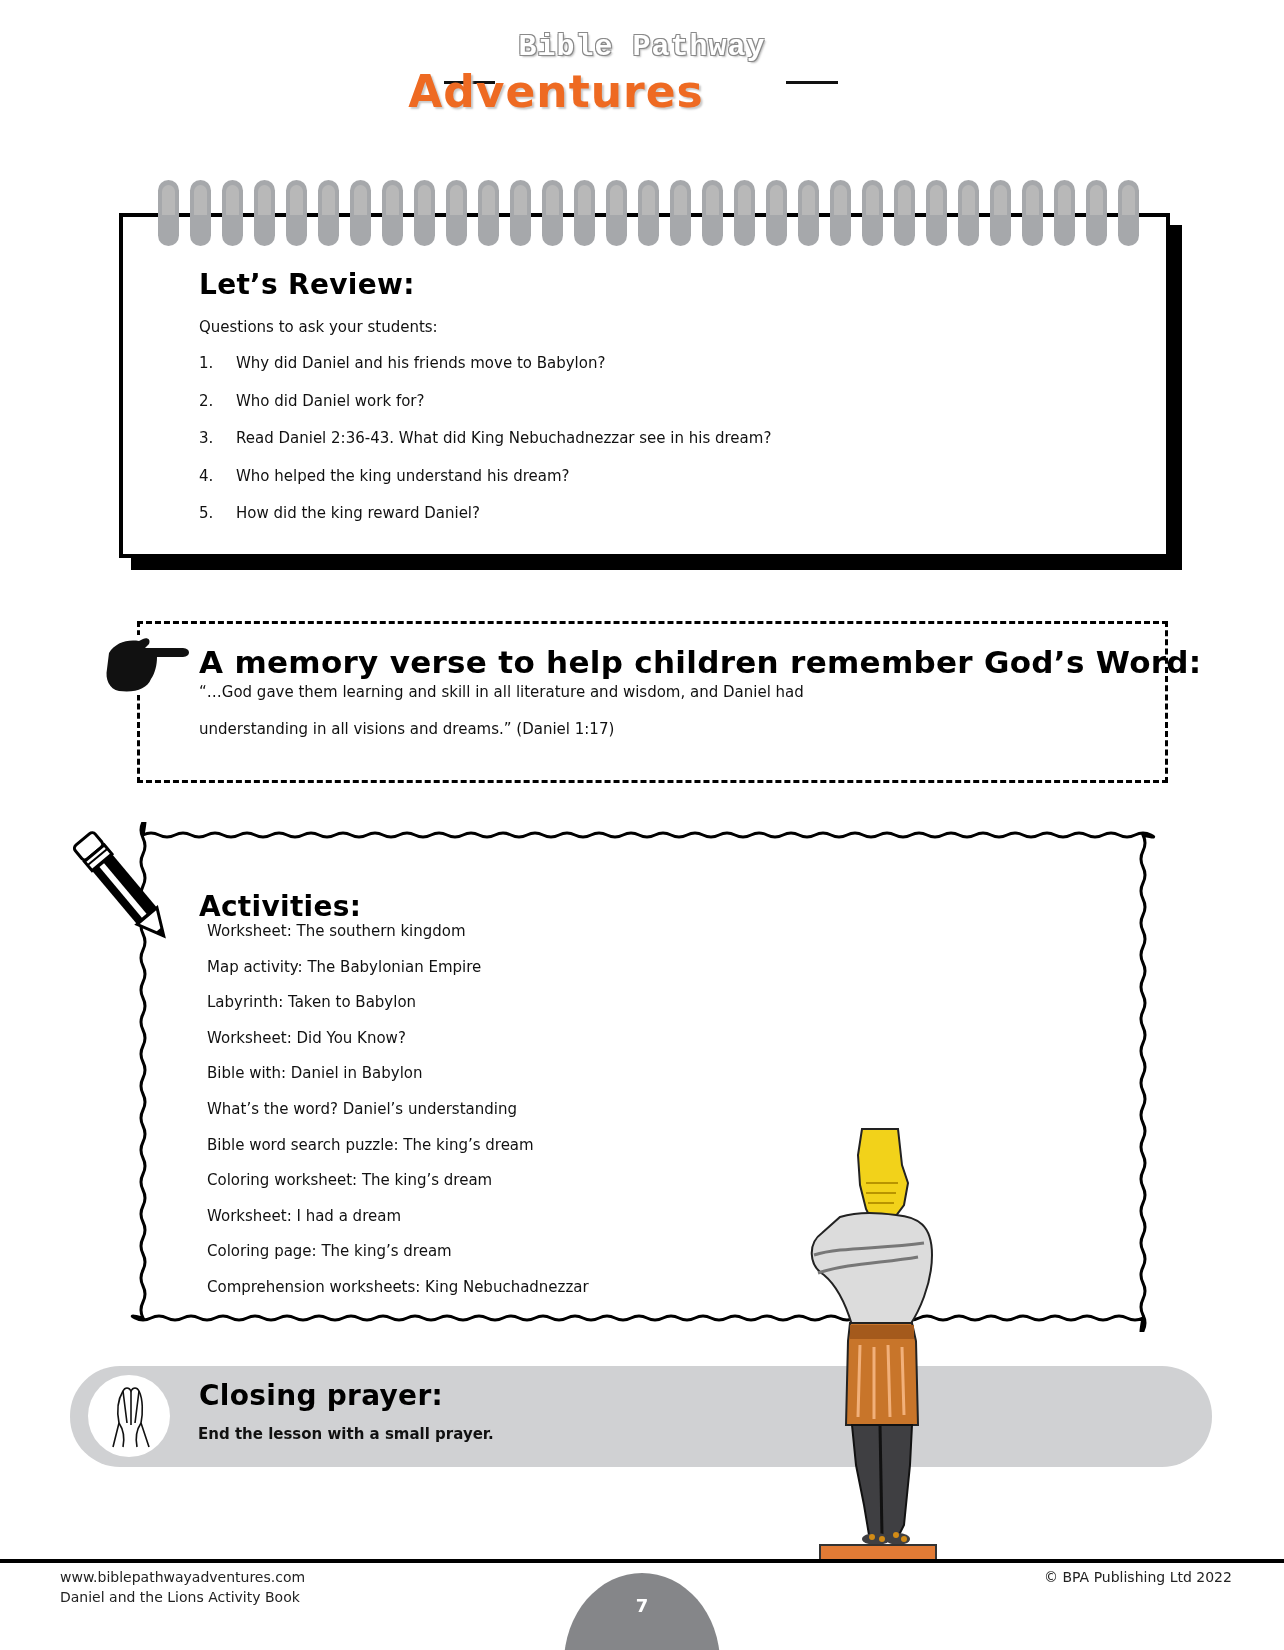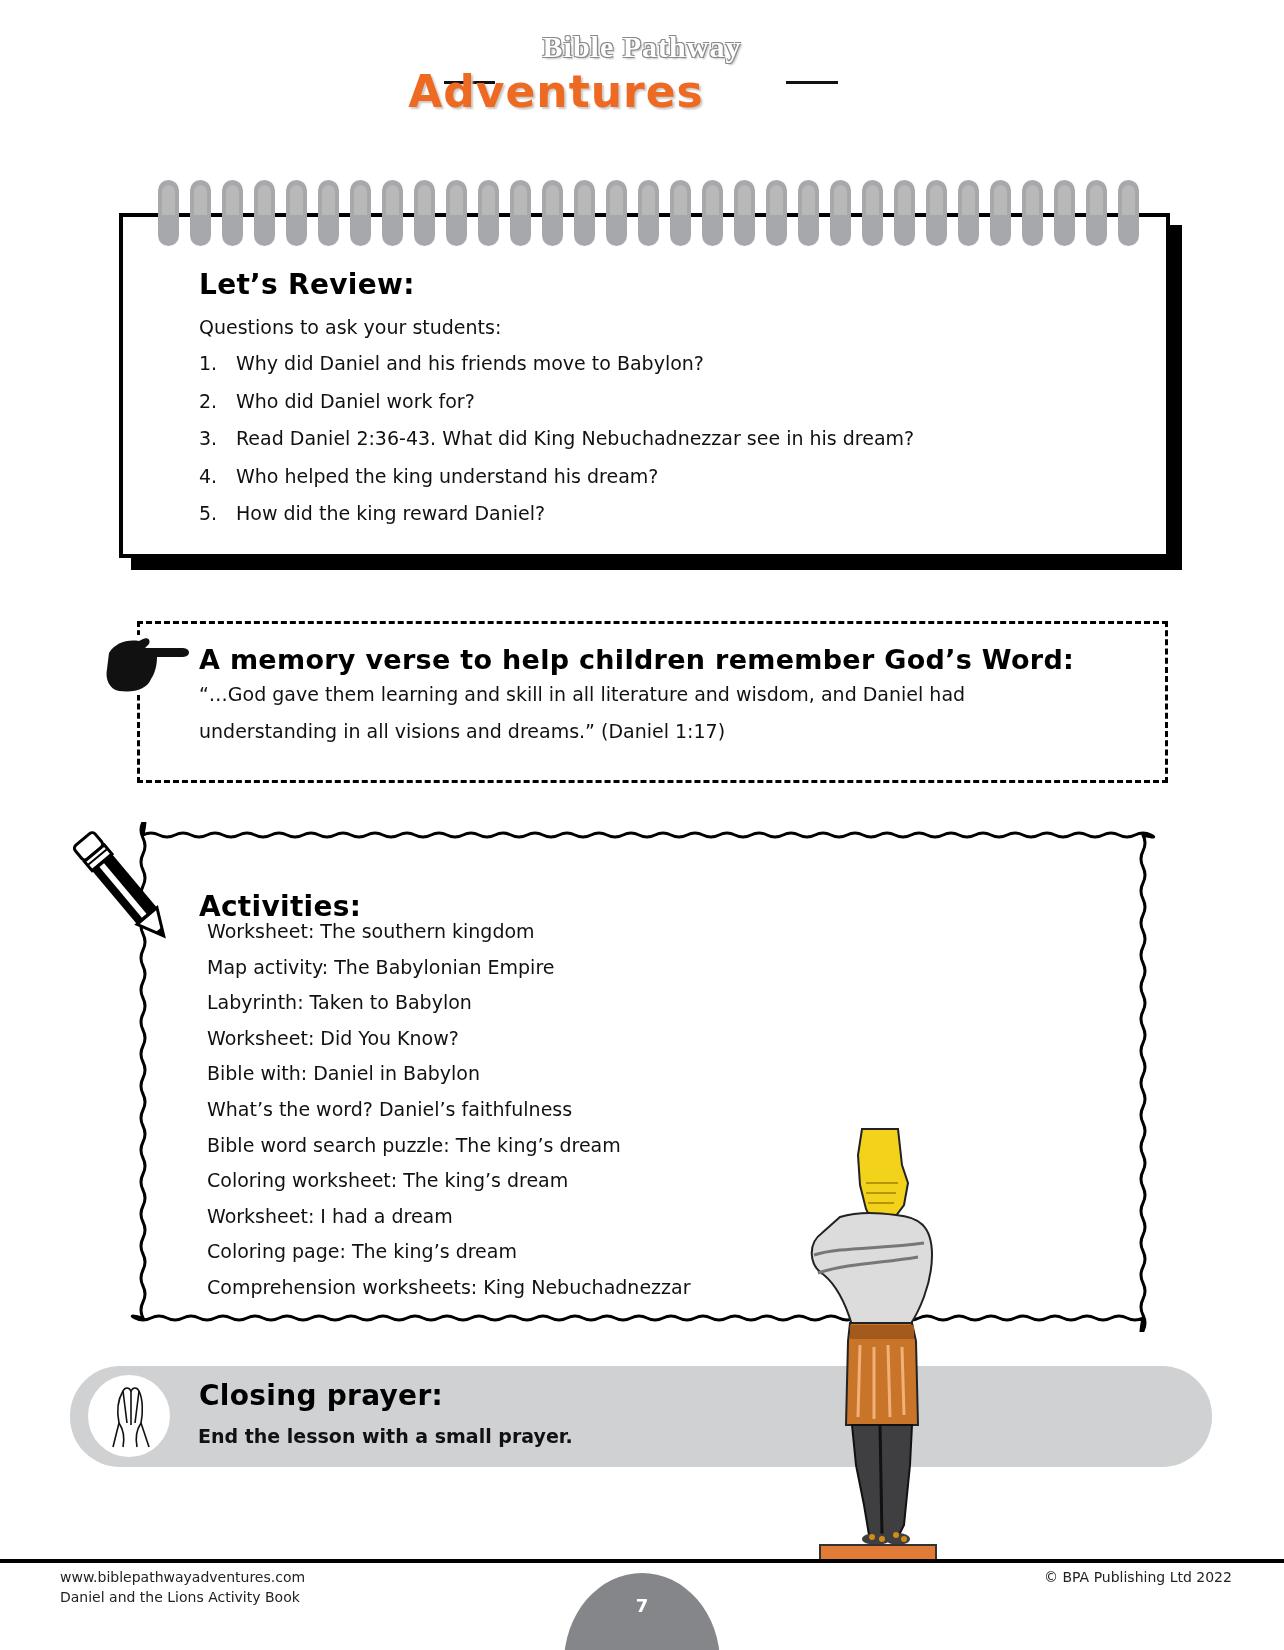--- a/index.html
+++ b/index.html
@@ -3,39 +3,39 @@
 <meta charset="utf-8">
 <style>
   html, body { margin: 0; padding: 0; background: #ffffff; }
   body { width: 1284px; height: 1650px; position: relative; overflow: hidden;
          font-family: "Liberation Sans", "DejaVu Sans", sans-serif; color: #111; }
   .abs { position: absolute; }
 
   
   .logo-line { position: absolute; height: 3px; background: #111; }
   .logo-top { position: absolute; left: 0; width: 1284px; top: 30px; text-align: center;
-              font-family: Liberation Serif, serif; font-size: 30px; font-weight: bold;
+              font-family: Liberation Mono, monospace; font-size: 30px; font-weight: bold;
               color: #ffffff; letter-spacing: 1px;
               text-shadow: -1px -1px 0 #8a8a8a, 1px -1px 0 #8a8a8a, -1px 1px 0 #8a8a8a, 1px 1px 0 #8a8a8a, 2px 2px 2px #bdbdbd; }
   .logo-bottom { position: absolute; left: 0; width: 1112px; top: 66px; text-align: center;
                  font-family: "DejaVu Sans", sans-serif; font-size: 44px; font-weight: bold;
                  color: #ee6a22; letter-spacing: 1px; text-shadow: 2px 2px 2px #c9c9c9; }
 
   
   .review-box { position: absolute; left: 119px; top: 213px; width: 1043px; height: 337px;
                 border: 4px solid #000; box-shadow: 12px 12px 0 #000; background: #fff; }
   .rings { position: absolute; left: 158px; top: 180px; width: 1000px; height: 66px; }
   .ring { position: absolute; top: 0; width: 21px; height: 66px; border-radius: 11px;
           background: linear-gradient(to bottom, #a6a8ab 0, #a6a8ab 100%); }
   .ring::after { content: ""; position: absolute; left: 4px; right: 4px; top: 5px; height: 30px;
                  border-radius: 7px 7px 0 0; background: #b8b8b8; }
 
   .heading { font-family: "DejaVu Sans", sans-serif; font-weight: bold; font-size: 28px;
              color: #000; letter-spacing: 0.3px; }
-  .body-text { font-family: "DejaVu Sans", sans-serif; font-size: 19px; color: #111; }
+  .body-text { font-family: "DejaVu Sans", sans-serif; font-size: 15px; color: #111; }
 
   .review-list { list-style: none; margin: 0; padding: 0; }
   .review-list li { position: relative; padding-left: 37px; height: 37.5px; line-height: 37.5px; }
   .review-list .num { position: absolute; left: 0; }
 
   
   .verse-box { position: absolute; left: 137px; top: 621px; width: 1025px; height: 156px;
                border: 3px dashed #000; }
 
   
@@ -108,21 +108,21 @@
     <li><span class="num">4.</span><span>Who helped the king understand his dream?</span></li>
     <li><span class="num">5.</span><span>How did the king reward Daniel?</span></li>
   </ul>
 
 <div class="verse-box"></div>
 <div class="abs" style="left:105px; top:635px; width:88px; height:60px; background:#fff;">
   <svg width="88" height="60" viewBox="0 0 88 60">
     <path d="M4 18 C10 8, 22 4, 34 6 L38 4 C42 2, 46 4, 44 9 L40 13 L78 13 C86 13, 86 22, 78 22 L52 22 C52 30, 50 38, 46 44 C42 54, 30 58, 14 56 C4 54, 0 44, 2 34 Z" fill="#111"></path>
   </svg>
 </div>
-<div class="abs heading" style="left:199px; top:644px; font-size:27px; white-space:nowrap;">A memory verse to help children remember God’s Word:</div>
+<div class="abs heading" style="left:199px; top:644px; font-size:31px; white-space:nowrap;">A memory verse to help children remember God’s Word:</div>
 <div class="abs body-text" style="left:199px; top:683px; white-space:nowrap;text-align:right;">“…God gave them learning and skill in all literature and wisdom, and Daniel had</div>
 <div class="abs body-text" style="left:199px; top:720px; white-space:nowrap;">understanding in all visions and dreams.” (Daniel 1:17)</div>
 
 <svg class="abs" id="wavy-box" style="left:130px; top:822px;" width="1030" height="510">
     <path d="M13 13 Q21 9 29 13 Q37 17 45 13 Q53 9 61 13 Q69 17 77 13 Q85 9 93 13 Q101 17 109 13 Q117 9 125 13 Q133 17 141 13 Q149 9 157 13 Q165 17 173 13 Q181 9 189 13 Q197 17 205 13 Q213 9 221 13 Q229 17 237 13 Q245 9 253 13 Q261 17 269 13 Q277 9 285 13 Q293 17 301 13 Q309 9 317 13 Q325 17 333 13 Q341 9 349 13 Q357 17 365 13 Q373 9 381 13 Q389 17 397 13 Q405 9 413 13 Q421 17 429 13 Q437 9 445 13 Q453 17 461 13 Q469 9 477 13 Q485 17 493 13 Q501 9 509 13 Q517 17 525 13 Q533 9 541 13 Q549 17 557 13 Q565 9 573 13 Q581 17 589 13 Q597 9 605 13 Q613 17 621 13 Q629 9 637 13 Q645 17 653 13 Q661 9 669 13 Q677 17 685 13 Q693 9 701 13 Q709 17 717 13 Q725 9 733 13 Q741 17 749 13 Q757 9 765 13 Q773 17 781 13 Q789 9 797 13 Q805 17 813 13 Q821 9 829 13 Q837 17 845 13 Q853 9 861 13 Q869 17 877 13 Q885 9 893 13 Q901 17 909 13 Q917 9 925 13 Q933 17 941 13 Q949 9 957 13 Q965 17 973 13 Q981 9 989 13 Q997 17 1005 13 Q1013 9 1021 13 Q1029 17 1013 13 Q1017 21 1013 29 Q1009 37 1013 45 Q1017 53 1013 61 Q1009 69 1013 77 Q1017 85 1013 93 Q1009 101 1013 109 Q1017 117 1013 125 Q1009 133 1013 141 Q1017 149 1013 157 Q1009 165 1013 173 Q1017 181 1013 189 Q1009 197 1013 205 Q1017 213 1013 221 Q1009 229 1013 237 Q1017 245 1013 253 Q1009 261 1013 269 Q1017 277 1013 285 Q1009 293 1013 301 Q1017 309 1013 317 Q1009 325 1013 333 Q1017 341 1013 349 Q1009 357 1013 365 Q1017 373 1013 381 Q1009 389 1013 397 Q1017 405 1013 413 Q1009 421 1013 429 Q1017 437 1013 445 Q1009 453 1013 461 Q1017 469 1013 477 Q1009 485 1013 493 Q1017 501 1013 509 Q1009 517 1013 496 Q1005 500 997 496 Q989 492 981 496 Q973 500 965 496 Q957 492 949 496 Q941 500 933 496 Q925 492 917 496 Q909 500 901 496 Q893 492 885 496 Q877 500 869 496 Q861 492 853 496 Q845 500 837 496 Q829 492 821 496 Q813 500 805 496 Q797 492 789 496 Q781 500 773 496 Q765 492 757 496 Q749 500 741 496 Q733 492 725 496 Q717 500 709 496 Q701 492 693 496 Q685 500 677 496 Q669 492 661 496 Q653 500 645 496 Q637 492 629 496 Q621 500 613 496 Q605 492 597 496 Q589 500 581 496 Q573 492 565 496 Q557 500 549 496 Q541 492 533 496 Q525 500 517 496 Q509 492 501 496 Q493 500 485 496 Q477 492 469 496 Q461 500 453 496 Q445 492 437 496 Q429 500 421 496 Q413 492 405 496 Q397 500 389 496 Q381 492 373 496 Q365 500 357 496 Q349 492 341 496 Q333 500 325 496 Q317 492 309 496 Q301 500 293 496 Q285 492 277 496 Q269 500 261 496 Q253 492 245 496 Q237 500 229 496 Q221 492 213 496 Q205 500 197 496 Q189 492 181 496 Q173 500 165 496 Q157 492 149 496 Q141 500 133 496 Q125 492 117 496 Q109 500 101 496 Q93 492 85 496 Q77 500 69 496 Q61 492 53 496 Q45 500 37 496 Q29 492 21 496 Q13 500 5 496 Q-3 492 13 496 Q9 488 13 480 Q17 472 13 464 Q9 456 13 448 Q17 440 13 432 Q9 424 13 416 Q17 408 13 400 Q9 392 13 384 Q17 376 13 368 Q9 360 13 352 Q17 344 13 336 Q9 328 13 320 Q17 312 13 304 Q9 296 13 288 Q17 280 13 272 Q9 264 13 256 Q17 248 13 240 Q9 232 13 224 Q17 216 13 208 Q9 200 13 192 Q17 184 13 176 Q9 168 13 160 Q17 152 13 144 Q9 136 13 128 Q17 120 13 112 Q9 104 13 96 Q17 88 13 80 Q9 72 13 64 Q17 56 13 48 Q9 40 13 32 Q17 24 13 16 Q9 8 13 0 Q17 -8 13 13" fill="none" stroke="#000" stroke-width="3"></path>
   </svg>
 
 <div class="abs" style="left:68px; top:822px; width:112px; height:130px;">
   <svg width="112" height="130" viewBox="0 0 112 130">
     <g transform="rotate(-40 56 65)">
@@ -137,21 +137,21 @@
   </svg>
 </div>
 
 <div class="abs heading" style="left:199px; top:866px;margin-top:24px;">Activities:</div>
 <ul class="abs activity-list body-text" id="activity-list" style="left:199px; top:906px; width:700px;">
     <li>Worksheet: The southern kingdom</li>
     <li>Map activity: The Babylonian Empire</li>
     <li>Labyrinth: Taken to Babylon</li>
     <li>Worksheet: Did You Know?</li>
     <li>Bible with: Daniel in Babylon</li>
-    <li>What’s the word? Daniel’s faithfulness</li>
+    <li>What’s the word? Daniel’s understanding</li>
     <li>Bible word search puzzle: The king’s dream</li>
     <li>Coloring worksheet: The king’s dream</li>
     <li>Worksheet: I had a dream</li>
     <li>Coloring page: The king’s dream</li>
     <li>Comprehension worksheets: King Nebuchadnezzar</li>
   </ul>
 
 <div class="prayer-bar"></div>
 <div class="prayer-circle"></div>
 <div class="abs" style="left:103px; top:1383px; width:52px; height:66px;">

